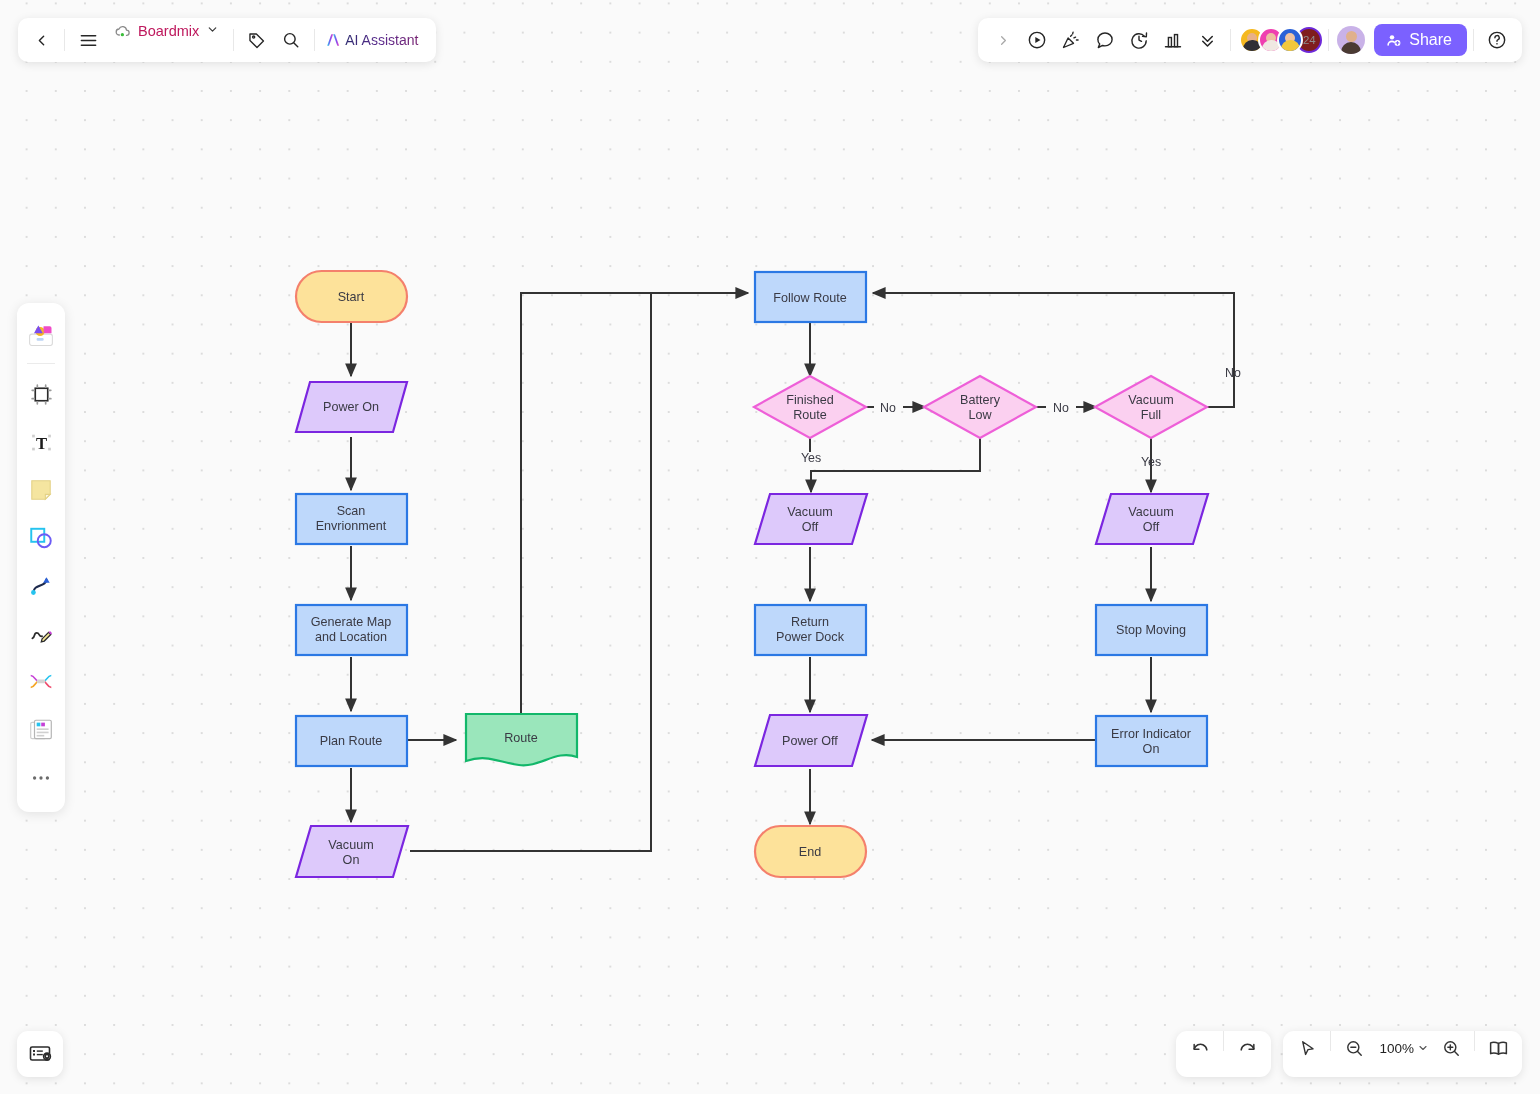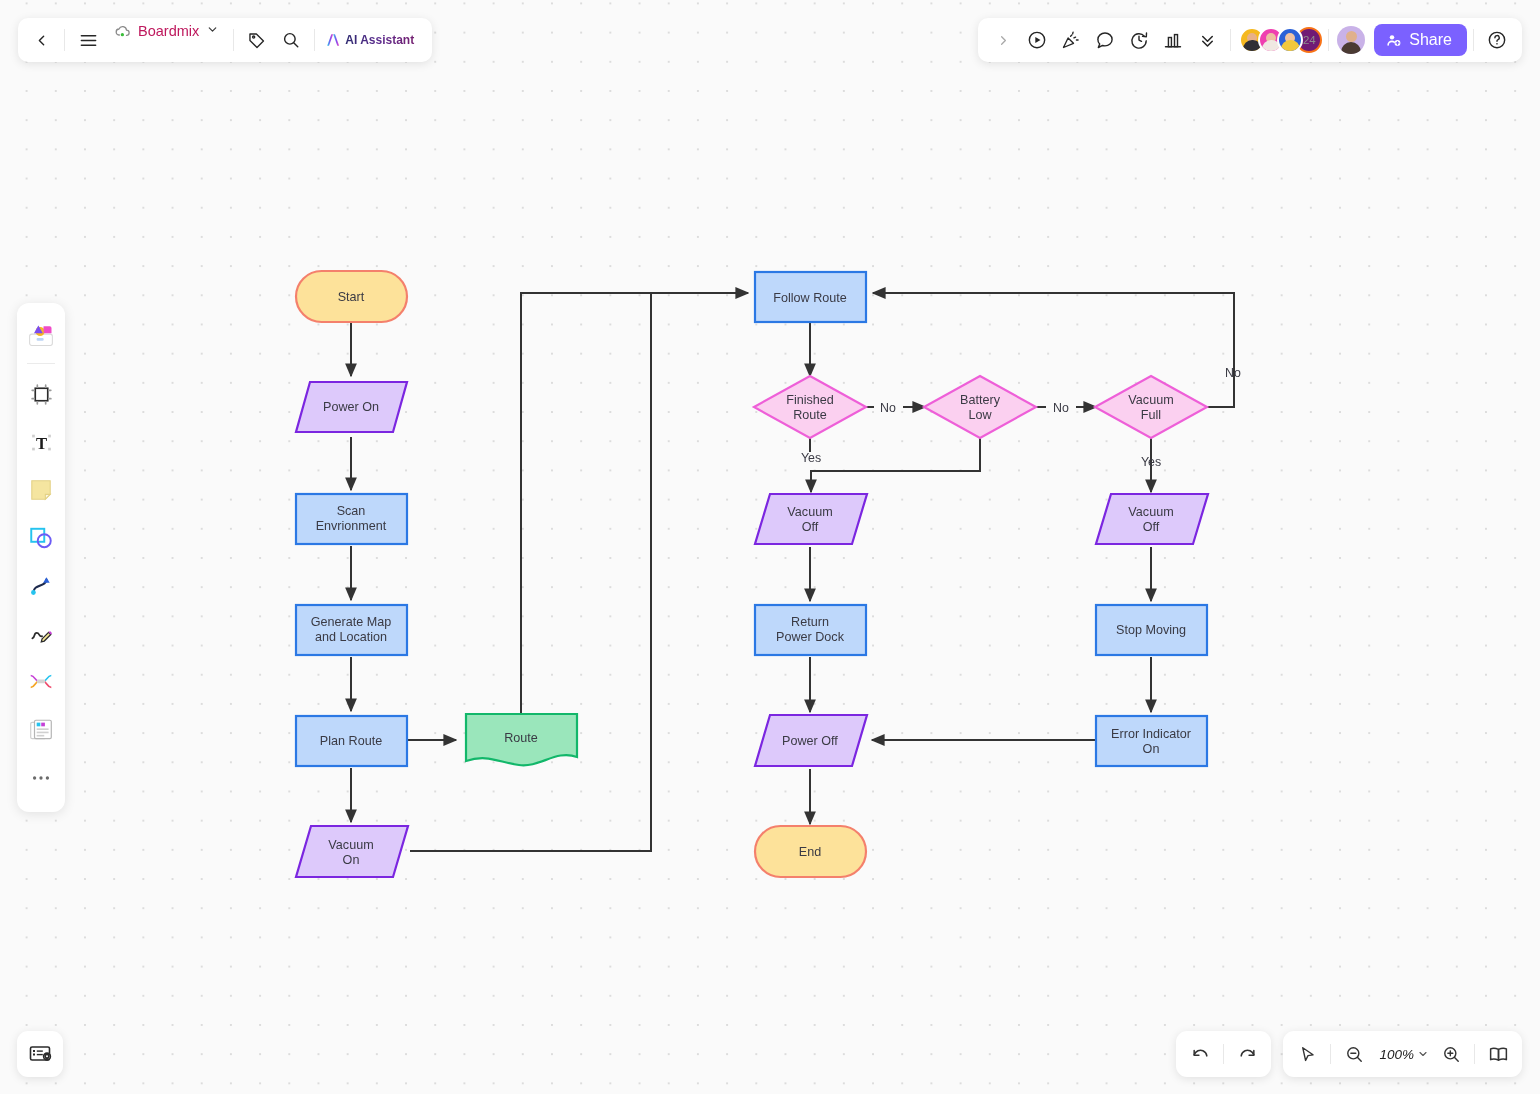--- a/index.html
+++ b/index.html
@@ -36,21 +36,21 @@
     padding: 0 6px;
   }
   .tb-sep { width: 1px; height: 22px; background: #e8e8e8; margin: 0 6px; }
   .doc-name {
     display: flex; align-items: flex-start; gap: 7px;
     font-size: 14.5px; color: #be185d; padding: 0 8px;
     height: 34px; border-radius: 7px; cursor: pointer;
   }
   .ai-assistant {
     display: flex; align-items: center; gap: 6px;
-    font-size: 12px; font-weight: 700;
+    font-size: 14px; font-weight: 400;
     padding: 0 8px; height: 34px; border-radius: 7px; cursor: pointer;
     background: linear-gradient(90deg,#2b2b6e 0%, #5b2b8e 45%, #7b1f6b 100%);
     -webkit-background-clip: text; background-clip: text;
     color: transparent;
   }
 
   
   .topbar-right {
     position: absolute; right: 18px; top: 18px;
     height: 44px;
@@ -65,23 +65,23 @@
     width: 26px; height: 26px; border-radius: 50%;
     border: 2px solid #fff; margin-left: -7px;
     position: relative; overflow: hidden;
     display: flex; align-items: flex-end; justify-content: center;
   }
   .av:first-child { margin-left: 0; }
   .av .head { position:absolute; top:4px; width:10px; height:10px; border-radius:50%; background:#f4c5a0;}
   .av .body { position:absolute; bottom:0; width:19px; height:11px; border-radius:9px 9px 0 0; background:#3c3c3c;}
   .av-count {
     width: 26px; height: 26px; border-radius: 50%;
-    background: #701a75; color: #8d8d8d;
+    background: #7f1d1d; color: #8d8d8d;
     font-size: 11.5px; display: flex; align-items: center; justify-content: center;
-    margin-left: -7px; border: 2px solid #f97316; cursor: pointer;
+    margin-left: -7px; border: 2px solid #6d28d9; cursor: pointer;
   }
   .me-avatar {
     width: 28px; height: 28px; border-radius: 50%;
     overflow: hidden; position: relative; margin: 0 9px 0 2px; cursor: pointer;
     background: #c9b2e8;
   }
   .me-avatar .head { position:absolute; top:5px; left:9px; width:11px; height:11px; border-radius:50%; background:#e0b08c;}
   .me-avatar .body { position:absolute; bottom:0; left:4px; width:20px; height:12px; border-radius:10px 10px 0 0; background:#4a3a33;}
   .share-btn {
     display: flex; align-items: center; gap: 7px;
@@ -117,21 +117,21 @@
     display: flex; align-items: center; justify-content: center;
     cursor: pointer;
   }
   .bottom-right-wrap {
     position: absolute; right: 18px; bottom: 17px;
     display: flex; align-items: center; gap: 12px;
   }
   .br-group {
     height: 46px; background: #fff; border-radius: 11px;
     box-shadow: 0 2px 10px rgba(0,0,0,.10);
-    display: flex; align-items: center; padding: 0 7px; font-style: italic;
+    display: flex; align-items: flex-start; padding: 0 7px;
   }
   .br-btn {
     height: 34px; min-width: 34px; border-radius: 7px;
     display: flex; align-items: center; justify-content: center;
     cursor: pointer; color: #333; padding: 0 5px;
   }
   .zoom-val { font-size: 13.5px; color: #222; padding: 0 3px; }
   .br-sep { width: 1px; height: 20px; background: #e8e8e8; margin: 0 6px; }
 
   

